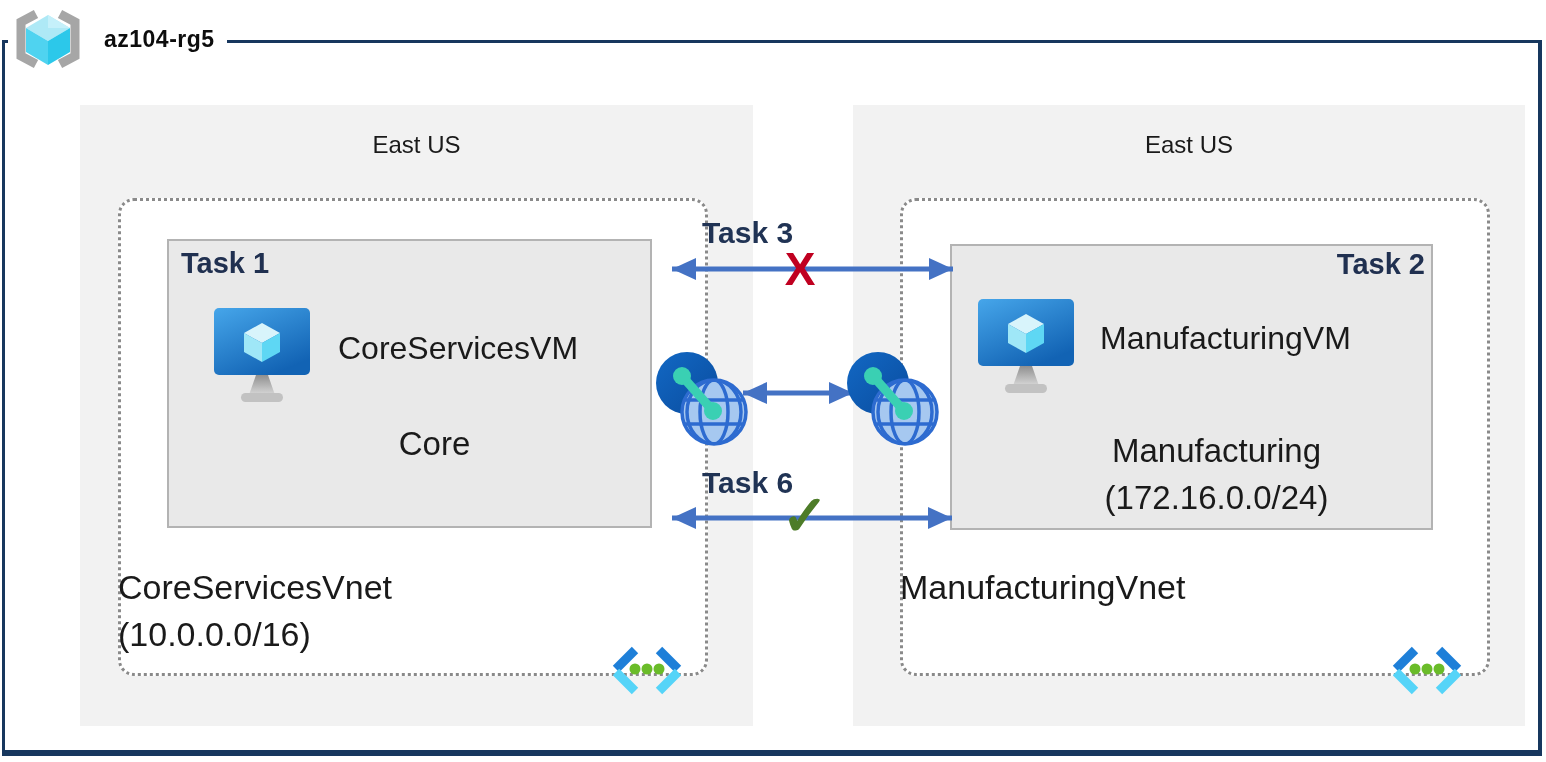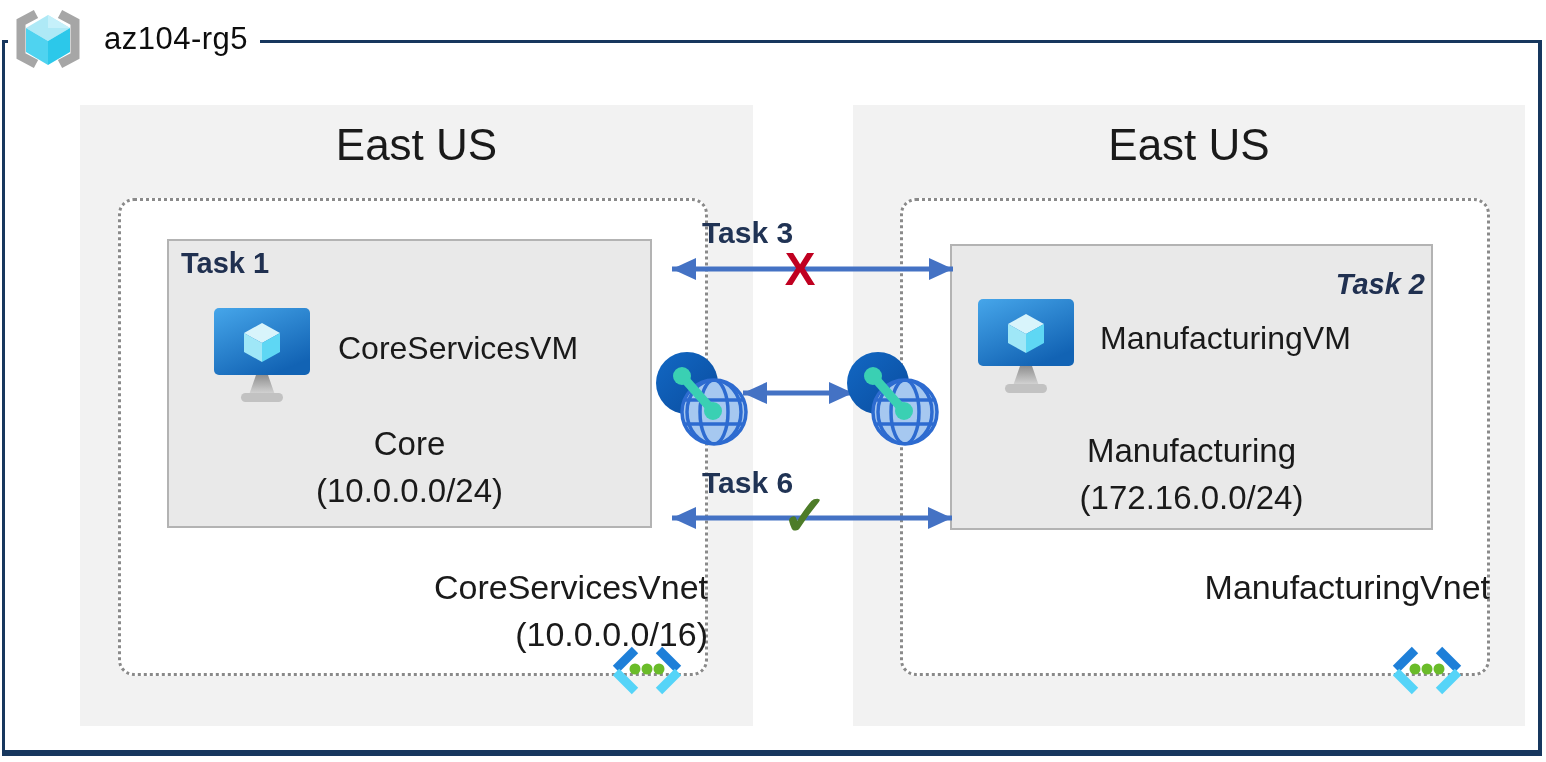--- a/index.html
+++ b/index.html
@@ -12,66 +12,66 @@
   .outer-border {
     position:absolute; left:2px; top:40px; width:1540px; height:716px;
     border:3px solid #17375e; border-bottom-width:6px; border-right-width:4px;
     background:transparent;
   }
   .legend {
     position:absolute; left:8px; top:4px; height:70px;
     display:flex; align-items:center; gap:16px; background:#fff;
     padding-right:12px; z-index:5;
   }
-  .rg-title { font-size:31px; font-weight:normal; color:#0d0d0d; letter-spacing:0.5px; }
+  .rg-title { font-size:23px; font-weight:bold; color:#0d0d0d; letter-spacing:0.5px; }
 
   
   .region { position:absolute; top:105px; height:621px; background:#f2f2f2; }
   .region-left  { left:80px;  width:673px; }
   .region-right { left:853px; width:672px; }
   .region-title {
     position:absolute; top:123px; text-align:center;
-    font-size:44px; line-height:44px; color:#1a1a1a;
+    font-size:24px; line-height:44px; color:#1a1a1a;
   }
   .region-title-left  { left:80px;  width:673px; }
   .region-title-right { left:853px; width:672px; }
 
   
   .vnet {
     position:absolute; top:198px; height:478px; width:590px;
     background:#fff; border:3px dotted #8a8a8a; border-radius:16px;
   }
   .vnet-left  { left:118px; }
   .vnet-right { left:900px; }
   .vnet-label {
-    position:absolute; text-align:right; color:#1a1a1a;
+    position:absolute; text-align:left; color:#1a1a1a;
     font-size:34px; line-height:47px; width:590px;
   }
   .vnet-label-left  { left:118px; top:564px; }
   .vnet-label-right { left:900px; top:564px; }
 
   
   .subnet {
     position:absolute; background:#e9e9e9; border:2px solid #b3b3b3;
   }
   .subnet-left  { left:167px; top:239px; width:485px; height:289px; }
   .subnet-right { left:950px; top:244px; width:483px; height:286px; }
   .task-tag {
     position:absolute; font-size:29px; font-weight:bold; color:#203050;
   }
   .task1 { left:181px; top:247px; }
-  .task2 { right:121px; top:268px; text-align:right;font-style:italic; }
+  .task2 { right:121px; top:248px; text-align:right; }
 
   .vm-label { position:absolute; font-size:32px; color:#1a1a1a; }
   .vm-label-left  { left:338px; top:330px; }
   .vm-label-right { left:1100px; top:320px; }
 
   .subnet-caption {
     position:absolute; text-align:center; color:#1a1a1a;
-    font-size:33px; line-height:47px;
+    font-size:33px; line-height:47px;margin-left:25px;
   }
   .subnet-caption-left  { left:167px; top:420px; width:485px; }
   .subnet-caption-right { left:950px; top:427px; width:483px; }
 
   
   .conn-label {
     position:absolute; width:200px; text-align:left;
     font-size:30px; line-height:34px; font-weight:bold; color:#203354;
   }
   .conn-label-3 { left:702px; top:216px; }
@@ -146,21 +146,20 @@
     <polygon points="50,20 68,30 50,40 32,30" fill="#d8f4fb"></polygon>
     <polygon points="32,30 50,40 50,59 32,49" fill="#9fe7f7"></polygon>
     <polygon points="68,30 50,40 50,59 68,49" fill="#5ed7f4"></polygon>
     <polygon points="44,72 56,72 63,92 37,92" fill="url(#stnd)"></polygon>
     <rect x="29" y="90" width="42" height="9" rx="4.5" fill="#c2c2c2"></rect>
   </svg>
   <div class="vm-label vm-label-right">ManufacturingVM</div>
 
   <div class="subnet-caption subnet-caption-left">
     <div>Core</div>
-    <div>(10.0.0.0/24)</div>
   </div>
   <div class="subnet-caption subnet-caption-right">
     <div>Manufacturing</div>
     <div>(172.16.0.0/24)</div>
   </div>
 
   <div class="vnet-label vnet-label-left">
     <div>CoreServicesVnet</div>
     <div>(10.0.0.0/16)</div>
   </div>

